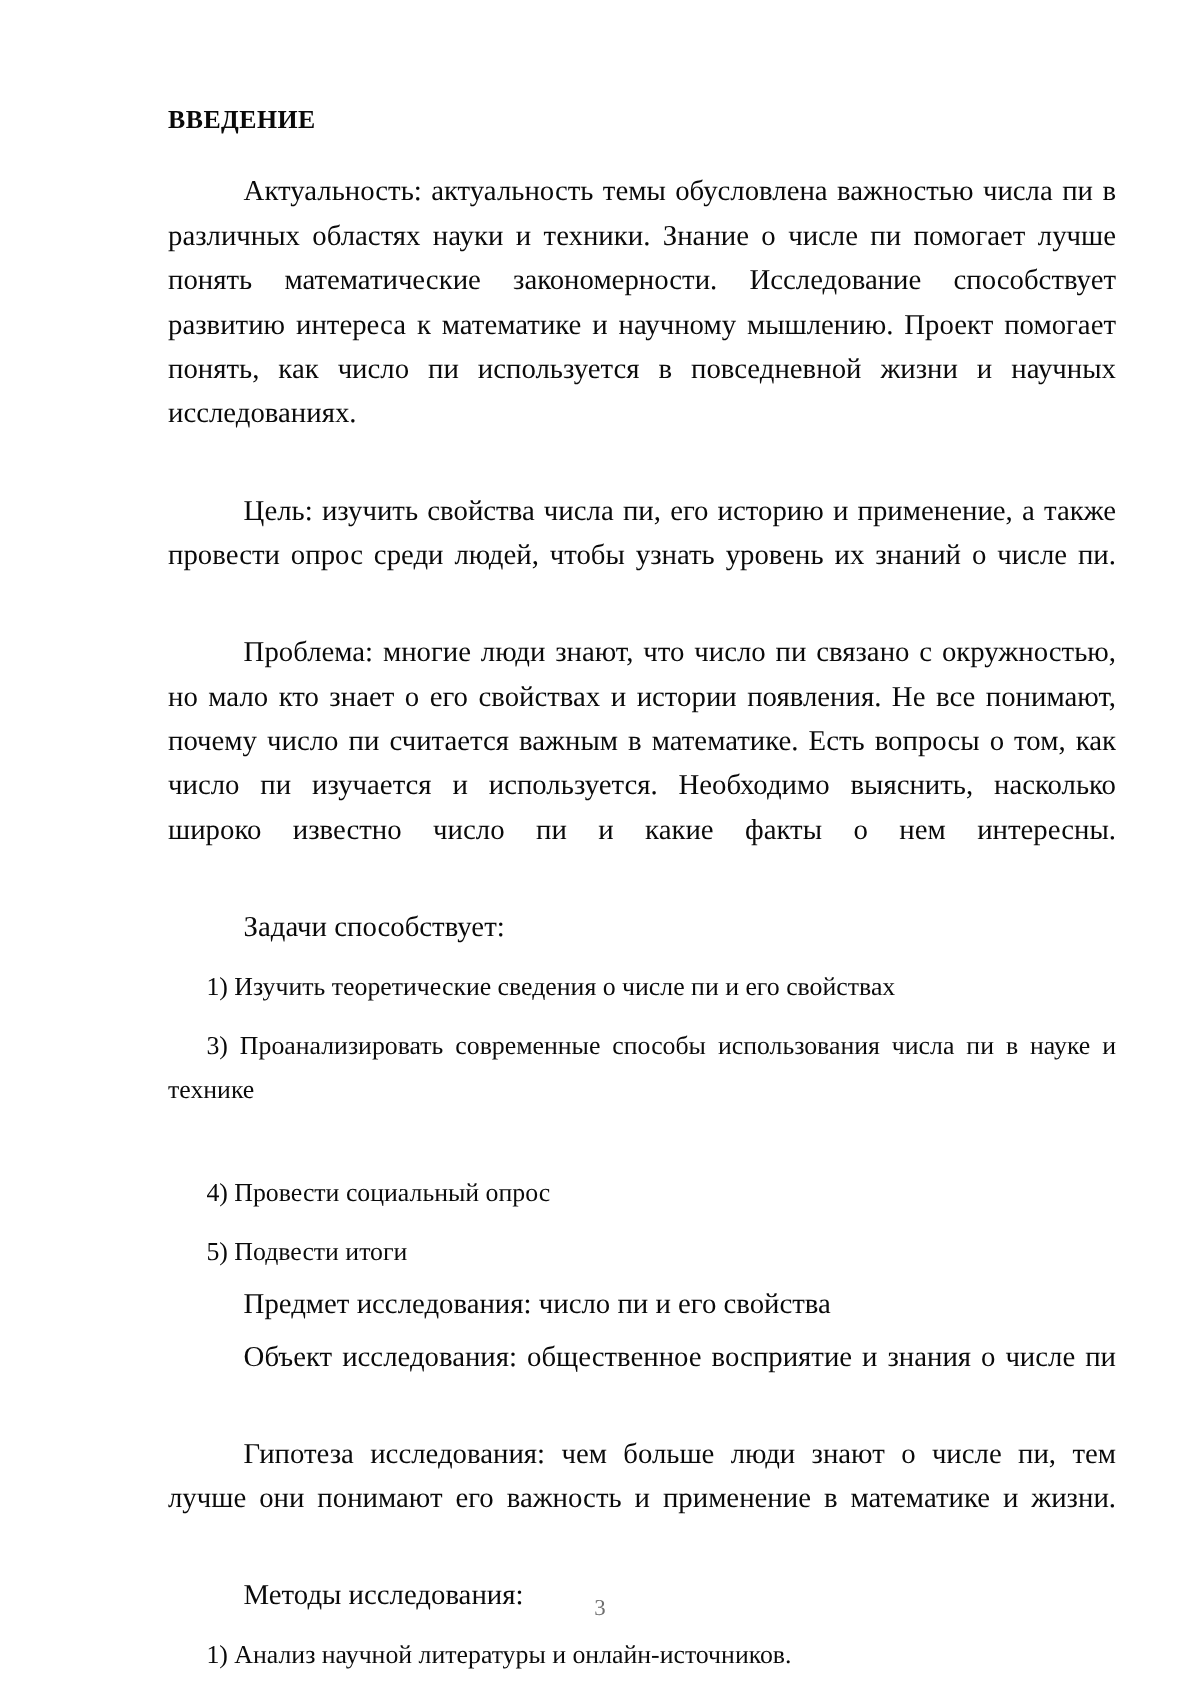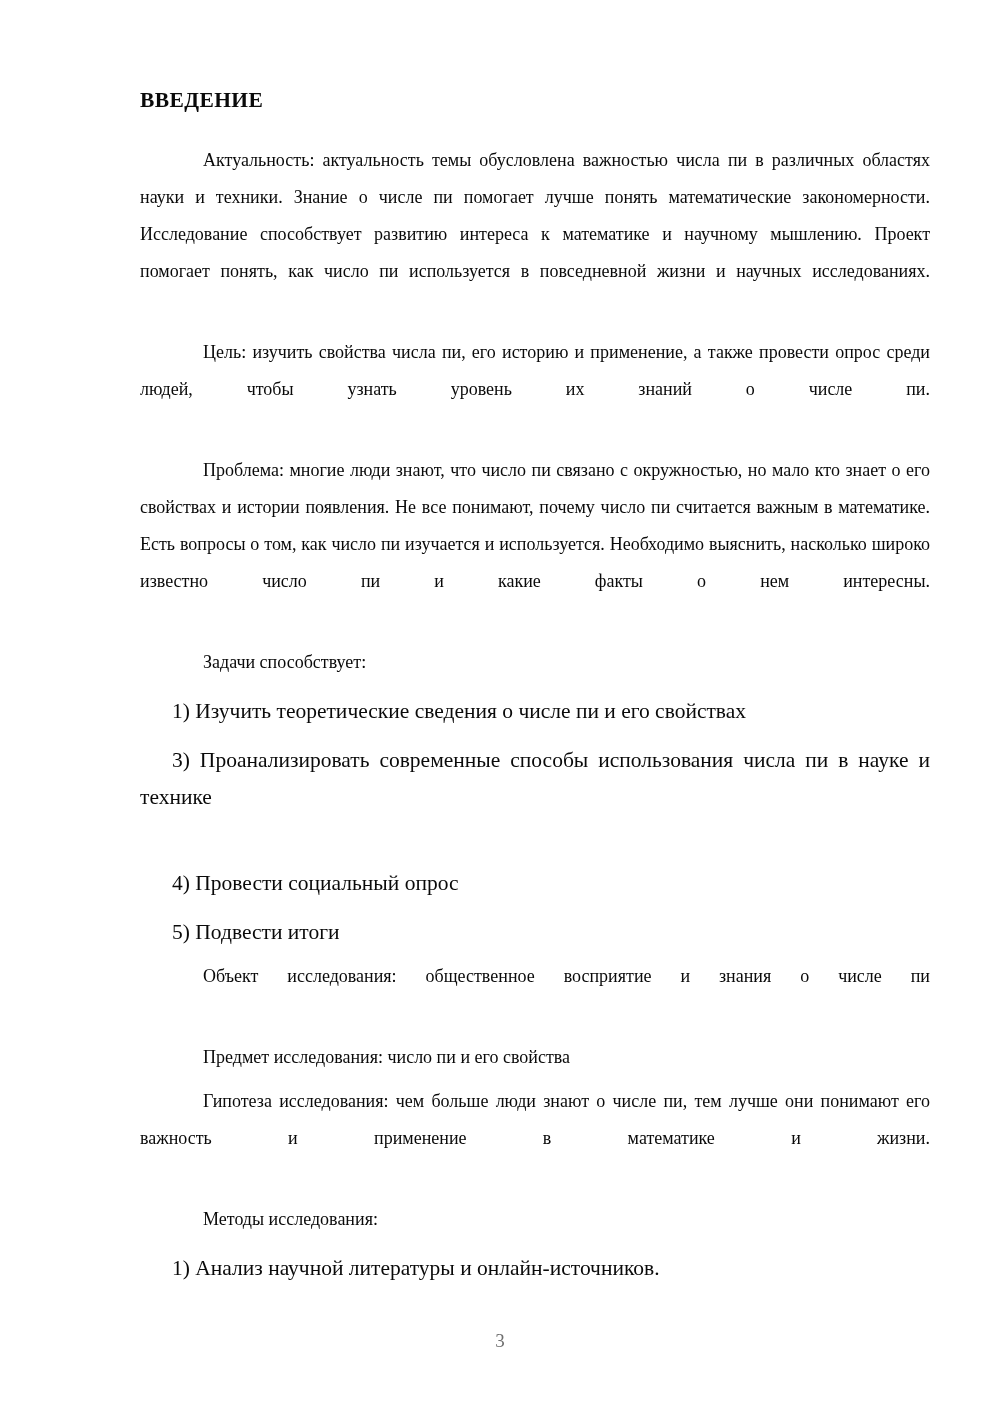--- a/index.html
+++ b/index.html
@@ -31,21 +31,21 @@
   .doc-title {
     font-size: 21.5px;
     font-weight: bold;
     text-align: left;
     letter-spacing: 0.4px;
     margin: 0 0 28px 0;
     line-height: 1.2;
   }
 
   .para {
-    font-size: 18px;
+    font-size: 24px;
     line-height: 37px;
     text-align: justify;
     text-justify: inter-word;
     text-indent: 63px;
     margin: 0 0 7px 0;
     hyphens: none;
   }
 
   
   .para::after {
@@ -107,23 +107,23 @@
 
     <p class="list-item short">1) Изучить теоретические сведения о числе пи и его свойствах</p>
 
 
     <p class="list-item">3) Проанализировать современные способы использования числа пи в науке и технике</p>
 
     <p class="list-item short">4) Провести социальный опрос</p>
 
     <p class="list-item short">5) Подвести итоги</p>
 
+    <p class="para no-stretch">Предмет исследования: число пи и его свойства</p>
+
     <p class="para">Объект исследования: общественное восприятие и знания о числе пи</p>
-
-    <p class="para no-stretch">Предмет исследования: число пи и его свойства</p>
 
     <p class="para">Гипотеза исследования: чем больше люди знают о числе пи, тем лучше они понимают его важность и применение в математике и жизни.</p>
 
     <p class="para no-stretch">Методы исследования:</p>
 
     <p class="list-item short">1) Анализ научной литературы и онлайн-источников.</p>
 
   </div>
 
   <div class="page-number">3</div>

